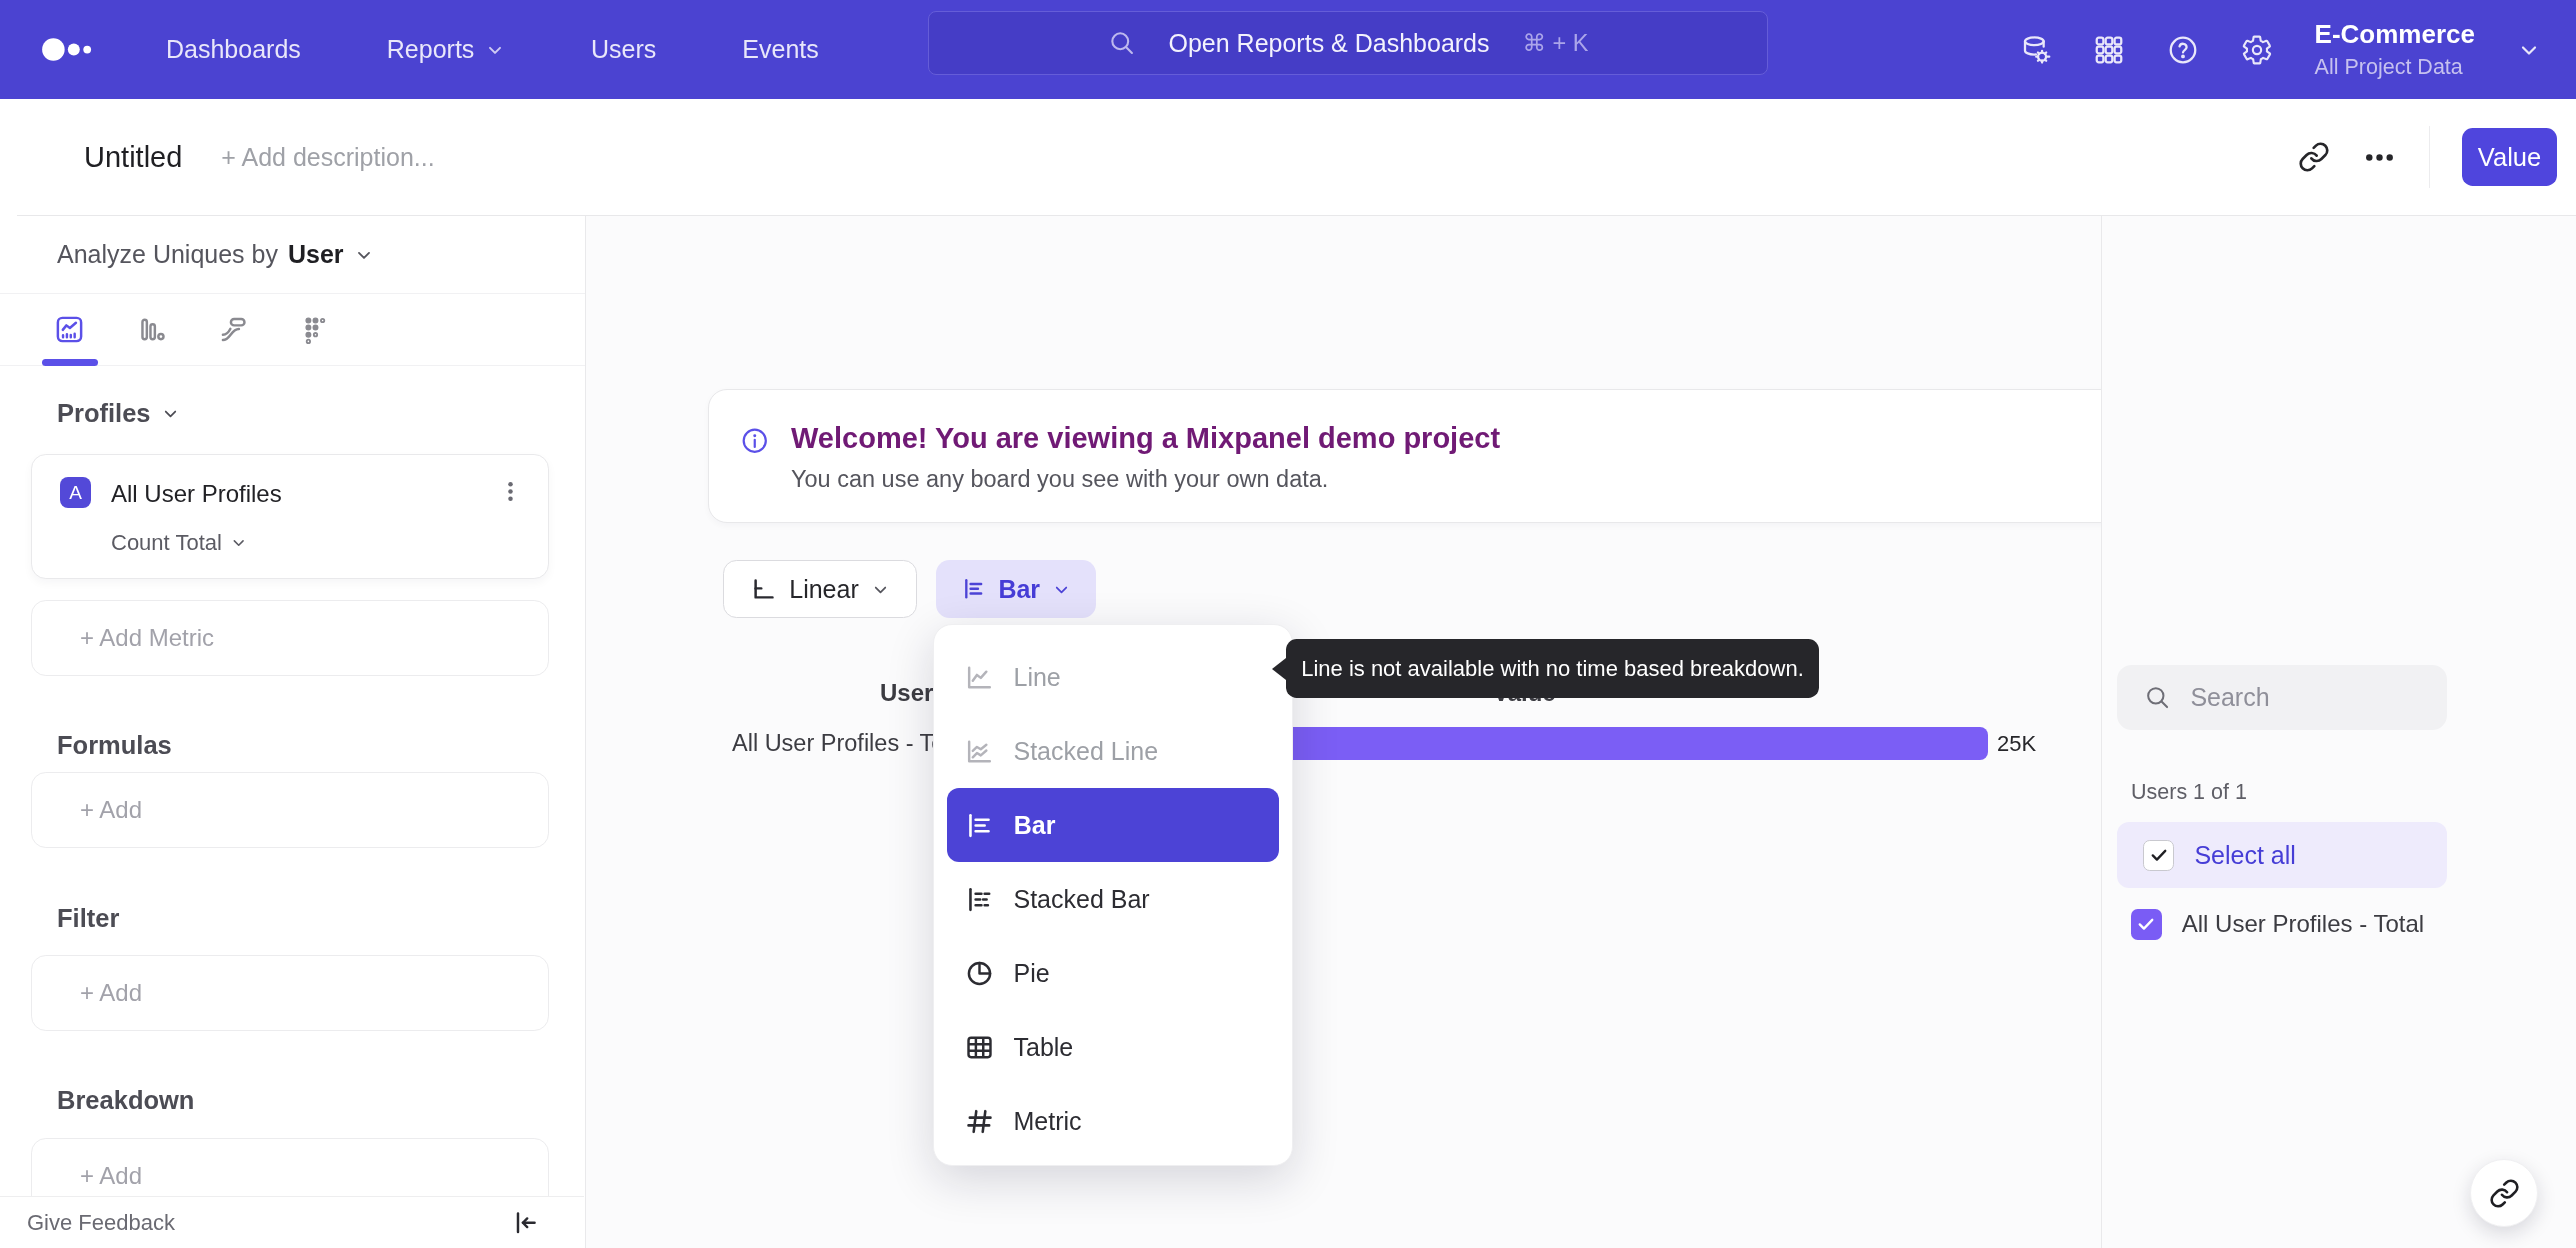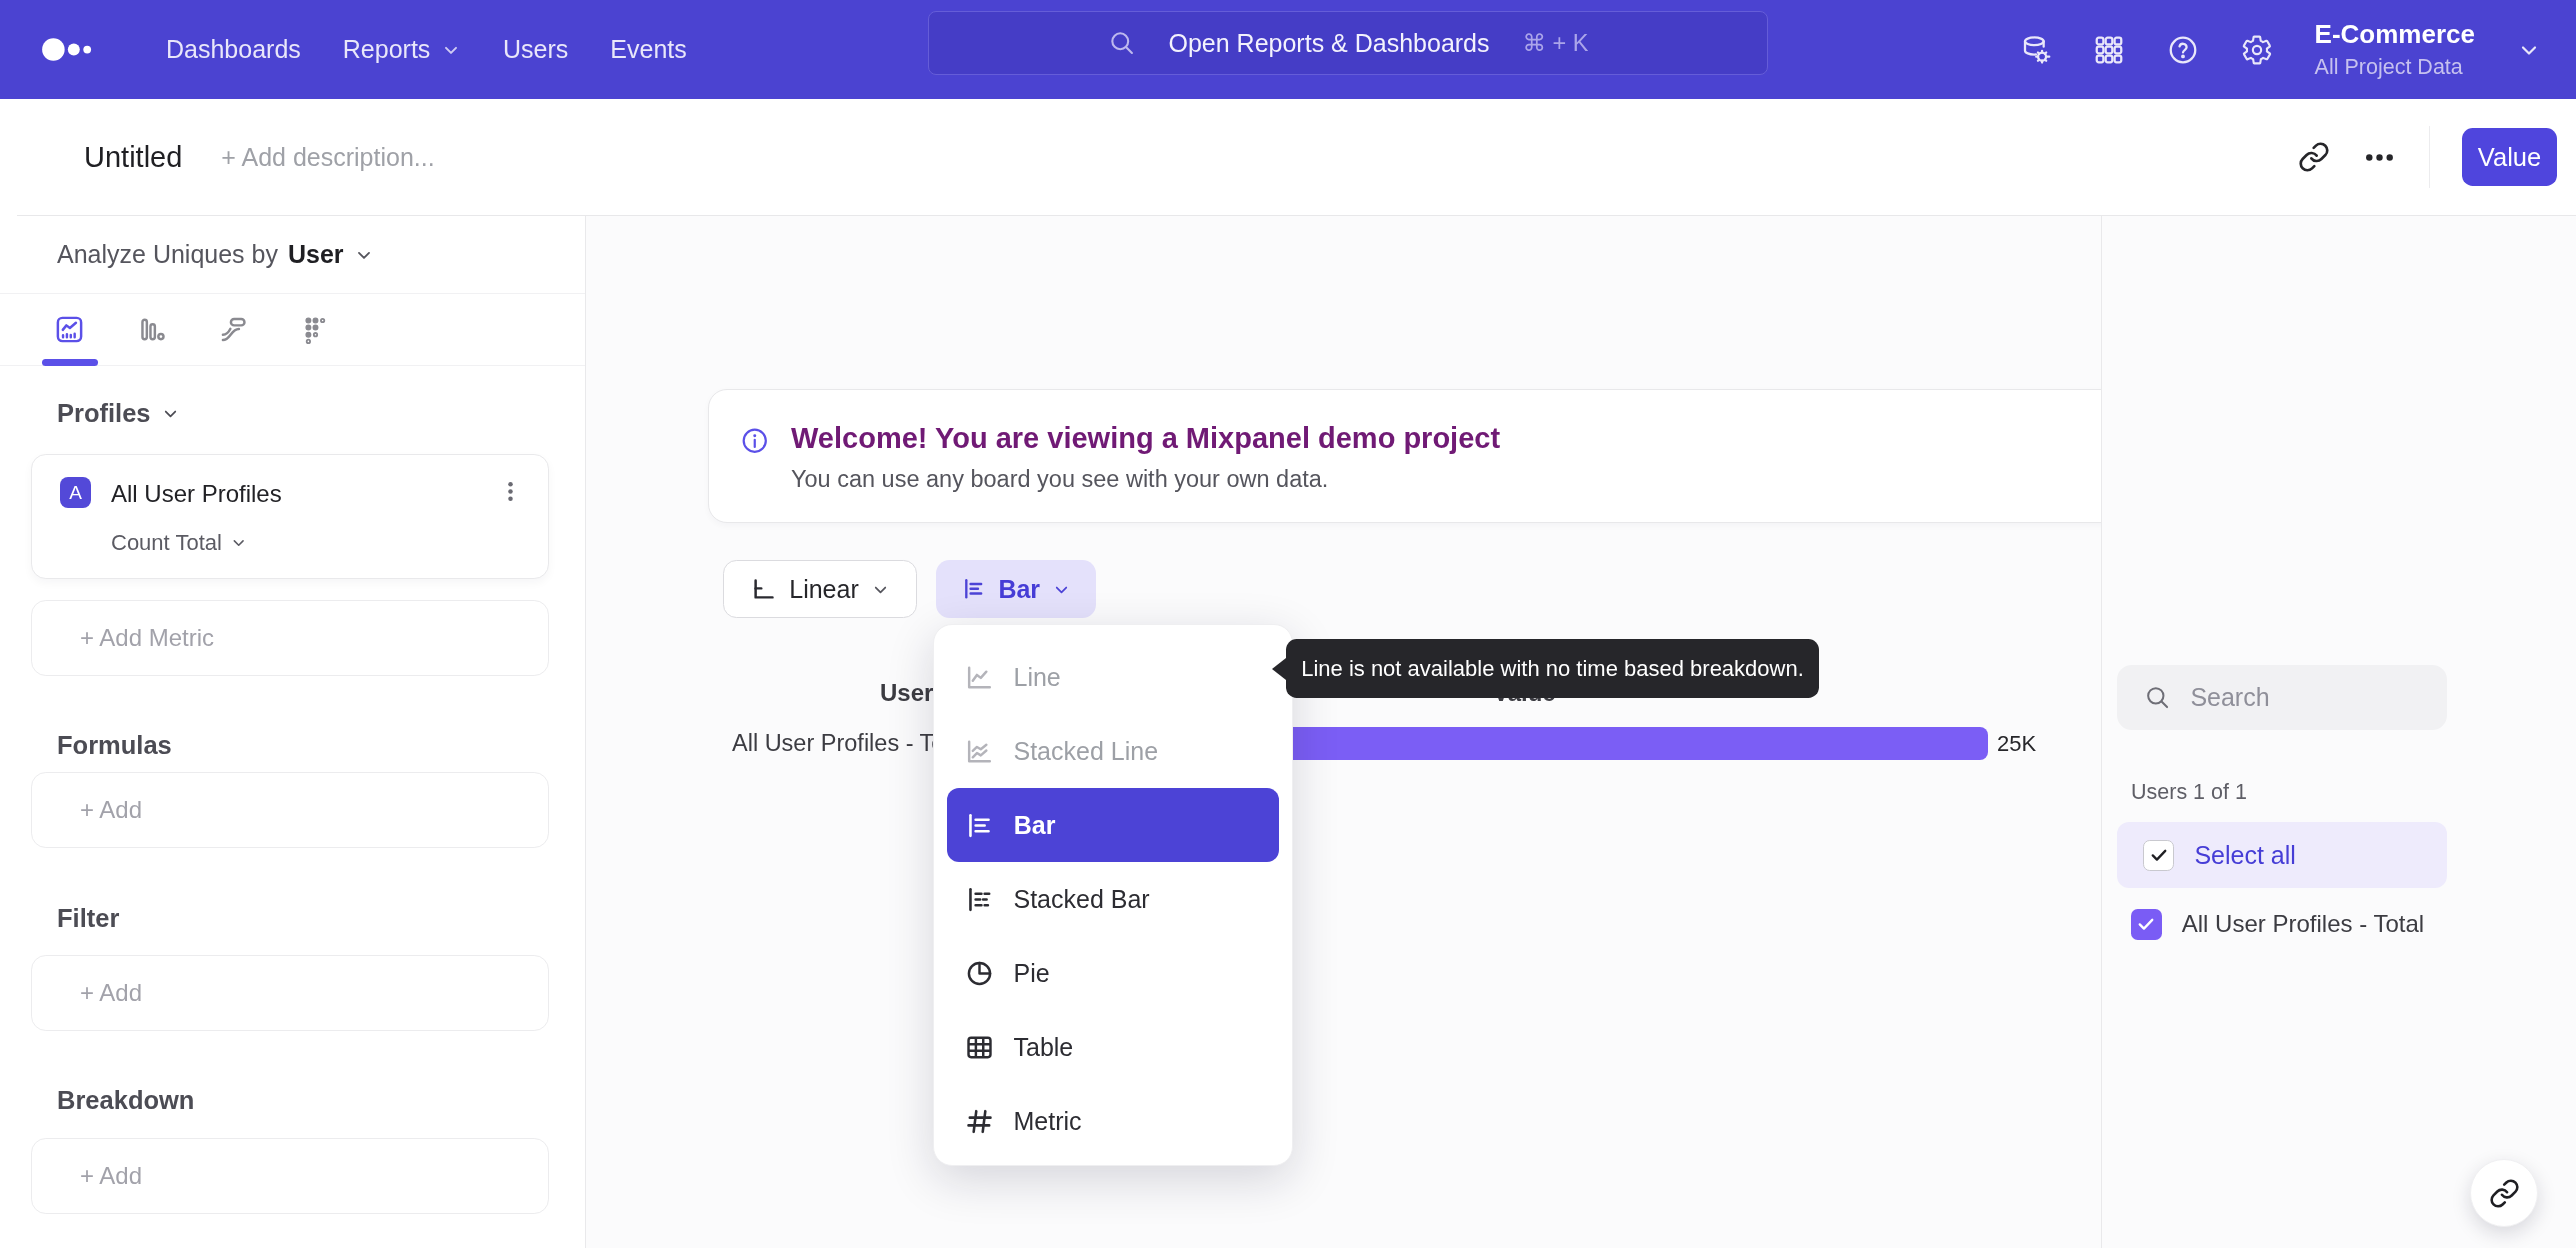--- a/index.html
+++ b/index.html
@@ -8,21 +8,21 @@
     width:2576px; height:1248px; position:relative; overflow:hidden;
     background:#ffffff; font-family:"Liberation Sans", sans-serif;
     -webkit-user-select:none;
   }
   svg { display:block; }
 
   
   .topnav { position:absolute; left:0; top:0; width:2576px; height:99px;
     background:#4b43d1; display:flex; align-items:center; }
   .logo { margin-left:40px; }
-  .nav-links { margin-left:64px; display:flex; align-items:center; gap:42px; }
+  .nav-links { margin-left:64px; display:flex; align-items:center; gap:86px; }
   .nav-link { display:flex; align-items:center; gap:10.7px; font-size:25px; color:#e9e7fa; cursor:pointer; }
   .nav-search { position:absolute; left:928px; top:11.4px; width:840px; height:64px;
     background:#453dc6; border:1.3px solid #655dd8; border-radius:8px;
     display:flex; align-items:center; justify-content:center; gap:33px; cursor:text; }
   .nav-search .ph { font-size:25px; color:#f3f2fd; }
   .nav-search .sc { font-size:23.5px; color:#aba5ea; }
   .nav-right { position:absolute; right:35px; top:0; height:99px; display:flex; align-items:center; gap:42px; }
   .nav-icon { cursor:pointer; }
   .project { display:flex; flex-direction:column; gap:4.7px; cursor:pointer; }
   .project .pname { font-size:26px; font-weight:600; color:#ffffff; }
@@ -307,20 +307,30 @@
     <div class="side-heading" style="top:688px">
       <span>Filter</span>
     </div>
     <div class="add-card" style="top:739px">+ Add</div>
 
     <div class="side-heading" style="top:870px">
       <span>Breakdown</span>
     </div>
     <div class="add-card" style="top:922px">+ Add</div>
 
+    <div class="side-footer">
+      <span class="feedback">Give Feedback</span>
+      <span class="collapse">
+        <svg width="29.5" height="29.5" viewBox="0 0 24 24" fill="none" stroke="#2a2a30" stroke-width="2" stroke-linecap="round" stroke-linejoin="round">
+          <path d="M6.5 4.5v15"></path>
+            <path d="M20 12H10.5"></path>
+            <polyline points="14 8.5 10.5 12 14 15.5"></polyline>
+        </svg>
+      </span>
+    </div>
   </div>
 
   <div class="main">
 
     <div class="welcome">
       <span class="info">
         <svg width="29.5" height="29.5" viewBox="0 0 24 24" fill="none" stroke="#5b50e8" stroke-width="1.8">
           <circle cx="12" cy="12" r="9"></circle>
             <path d="M12 11.2V17" stroke-linecap="round"></path>
             <circle cx="12" cy="7.9" r="1.2" fill="#5b50e8" stroke="none"></circle>

